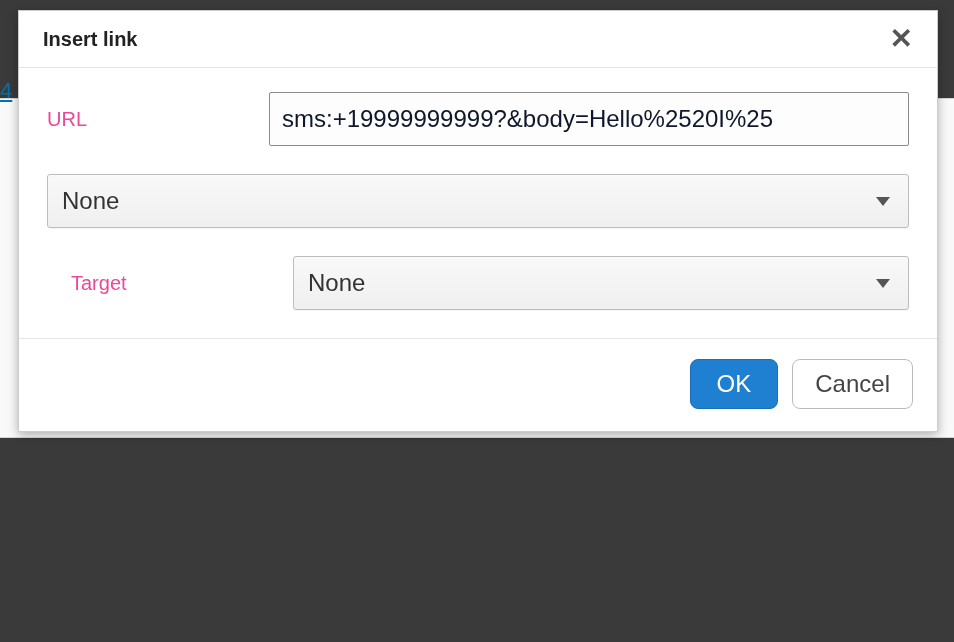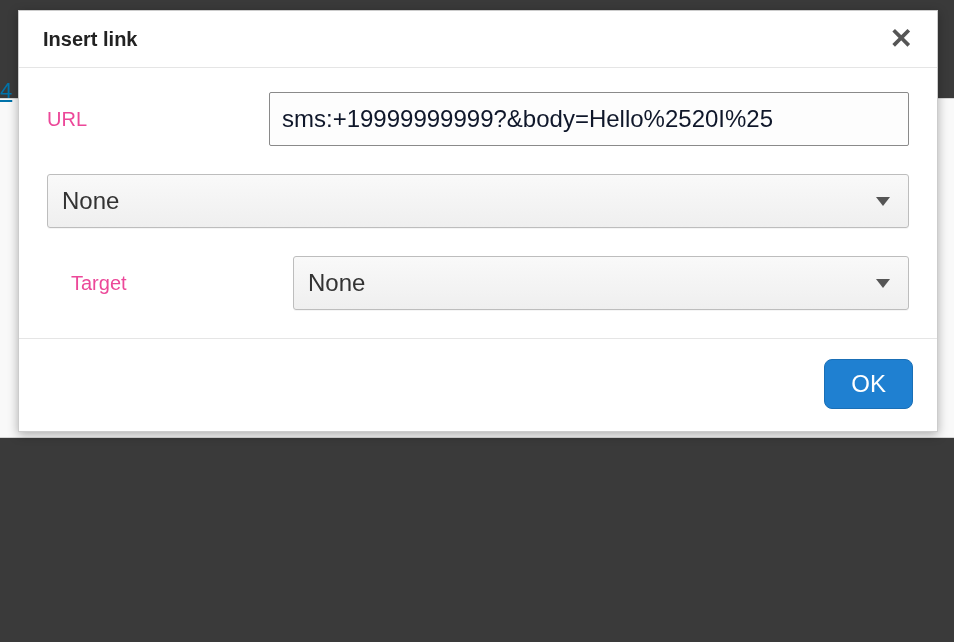--- a/index.html
+++ b/index.html
@@ -186,16 +186,17 @@
             <span>None</span>
             <span class="caret"></span>
           </div>
         </div>
       </div>
 
     </div>
 
     <div class="dialog-footer">
       <button class="btn btn-primary">OK</button>
+      <button class="btn">Cancel</button>
     </div>
 
   </div>
 </div>
 
 </body></html>

